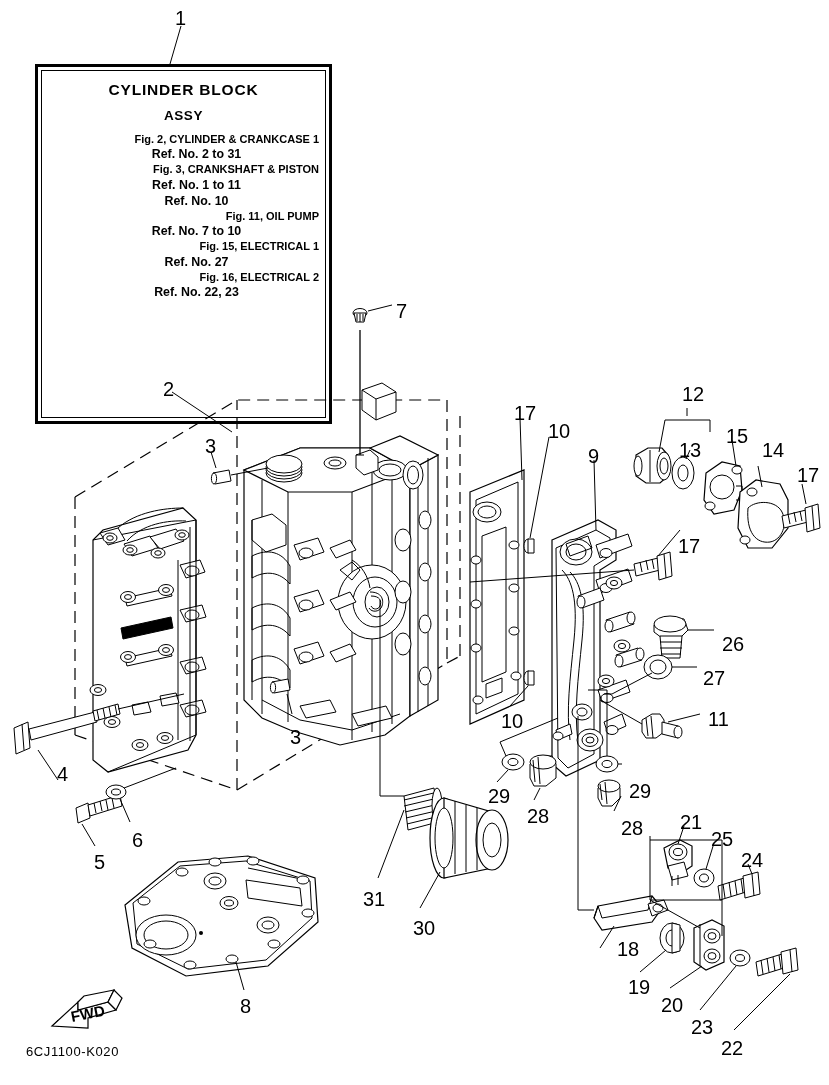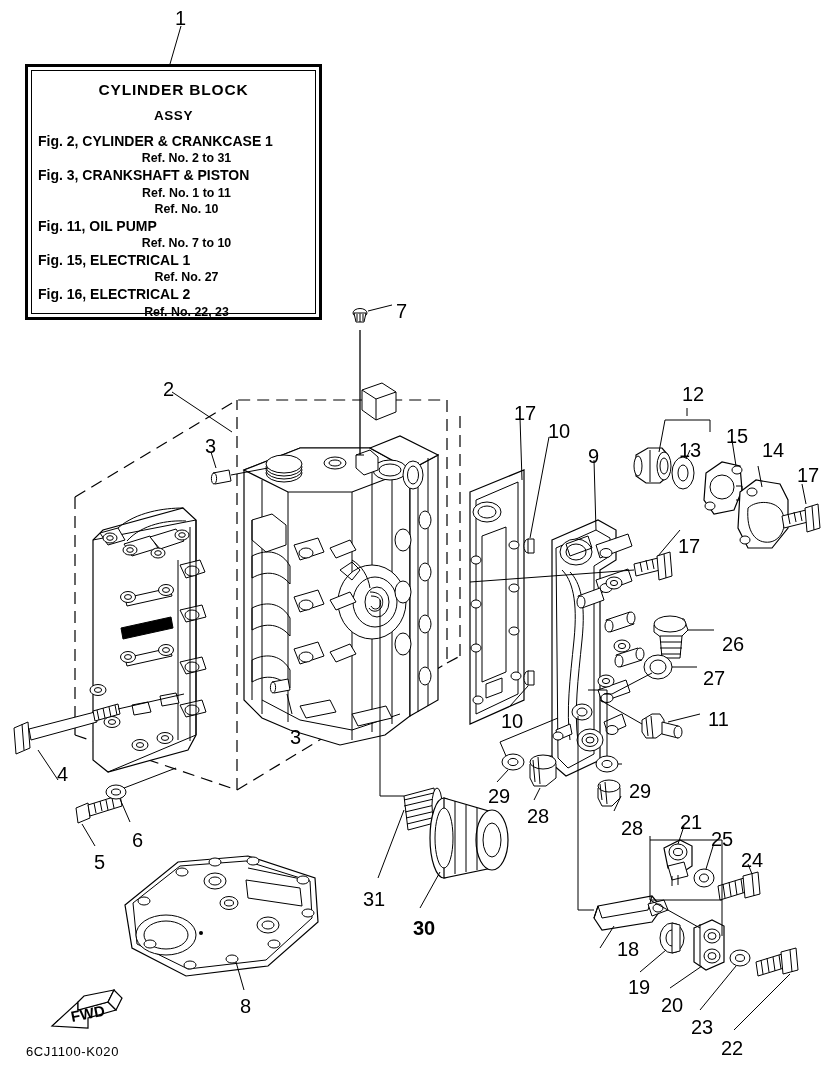--- a/index.html
+++ b/index.html
@@ -5,37 +5,37 @@
   html,body{margin:0;padding:0;background:#ffffff;}
   body{
     width:829px;height:1085px;position:relative;overflow:hidden;
     font-family:"Liberation Sans","DejaVu Sans",sans-serif;
     color:#000;
   }
   #stage{position:absolute;inset:0;}
 
   
   .legend-box{
-    position:absolute;left:25px;top:64px;width:297px;height:256px;
+    position:absolute;left:35px;top:64px;width:297px;height:360px;
     border:3px solid #000;background:#fff;box-sizing:border-box;
   }
   .legend-inner{
     position:absolute;inset:3px;border:1px solid #000;box-sizing:border-box;
     padding:8px 6px 4px 6px;
   }
   .legend-title{
     text-align:center;font-weight:bold;font-size:15.5px;letter-spacing:.8px;
     margin-top:2px;
   }
   .legend-sub{
     text-align:center;font-weight:bold;font-size:13.5px;letter-spacing:.6px;
     margin-top:9px;
   }
   .legend-lines{margin-top:9px;}
-  .lg-fig{font-weight:bold;font-size:14px;text-align:left;line-height:1.30;white-space:nowrap;}
+  .lg-fig{font-weight:bold;font-size:11px;text-align:right;line-height:1.30;white-space:nowrap;}
   .lg-ref{font-weight:bold;font-size:12.4px;text-align:center;line-height:1.30;padding-left:26px;white-space:nowrap;}
 
   
   .callout{
     position:absolute;font-size:20px;font-weight:400;line-height:1;
     font-family:"Liberation Sans","DejaVu Sans",sans-serif;
     white-space:nowrap;
   }
 
   
@@ -593,18 +593,18 @@
   <div class="callout" style="left:721px;top:1038px;">22</div>
   <div class="callout" style="left:691px;top:1017px;">23</div>
   <div class="callout" style="left:741px;top:850px;">24</div>
   <div class="callout" style="left:711px;top:829px;">25</div>
   <div class="callout" style="left:722px;top:634px;">26</div>
   <div class="callout" style="left:703px;top:668px;">27</div>
   <div class="callout" style="left:527px;top:806px;">28</div>
   <div class="callout" style="left:621px;top:818px;">28</div>
   <div class="callout" style="left:488px;top:786px;">29</div>
   <div class="callout" style="left:629px;top:781px;">29</div>
-  <div class="callout" style="left:413px;top:918px;font-weight:bold;">30</div>
+  <div class="callout" style="left:413px;top:918px;">30</div>
   <div class="callout" style="left:363px;top:889px;">31</div>
 
   <div class="code-label">6CJ1100-K020</div>
 
 </div>
 
 </body></html>

